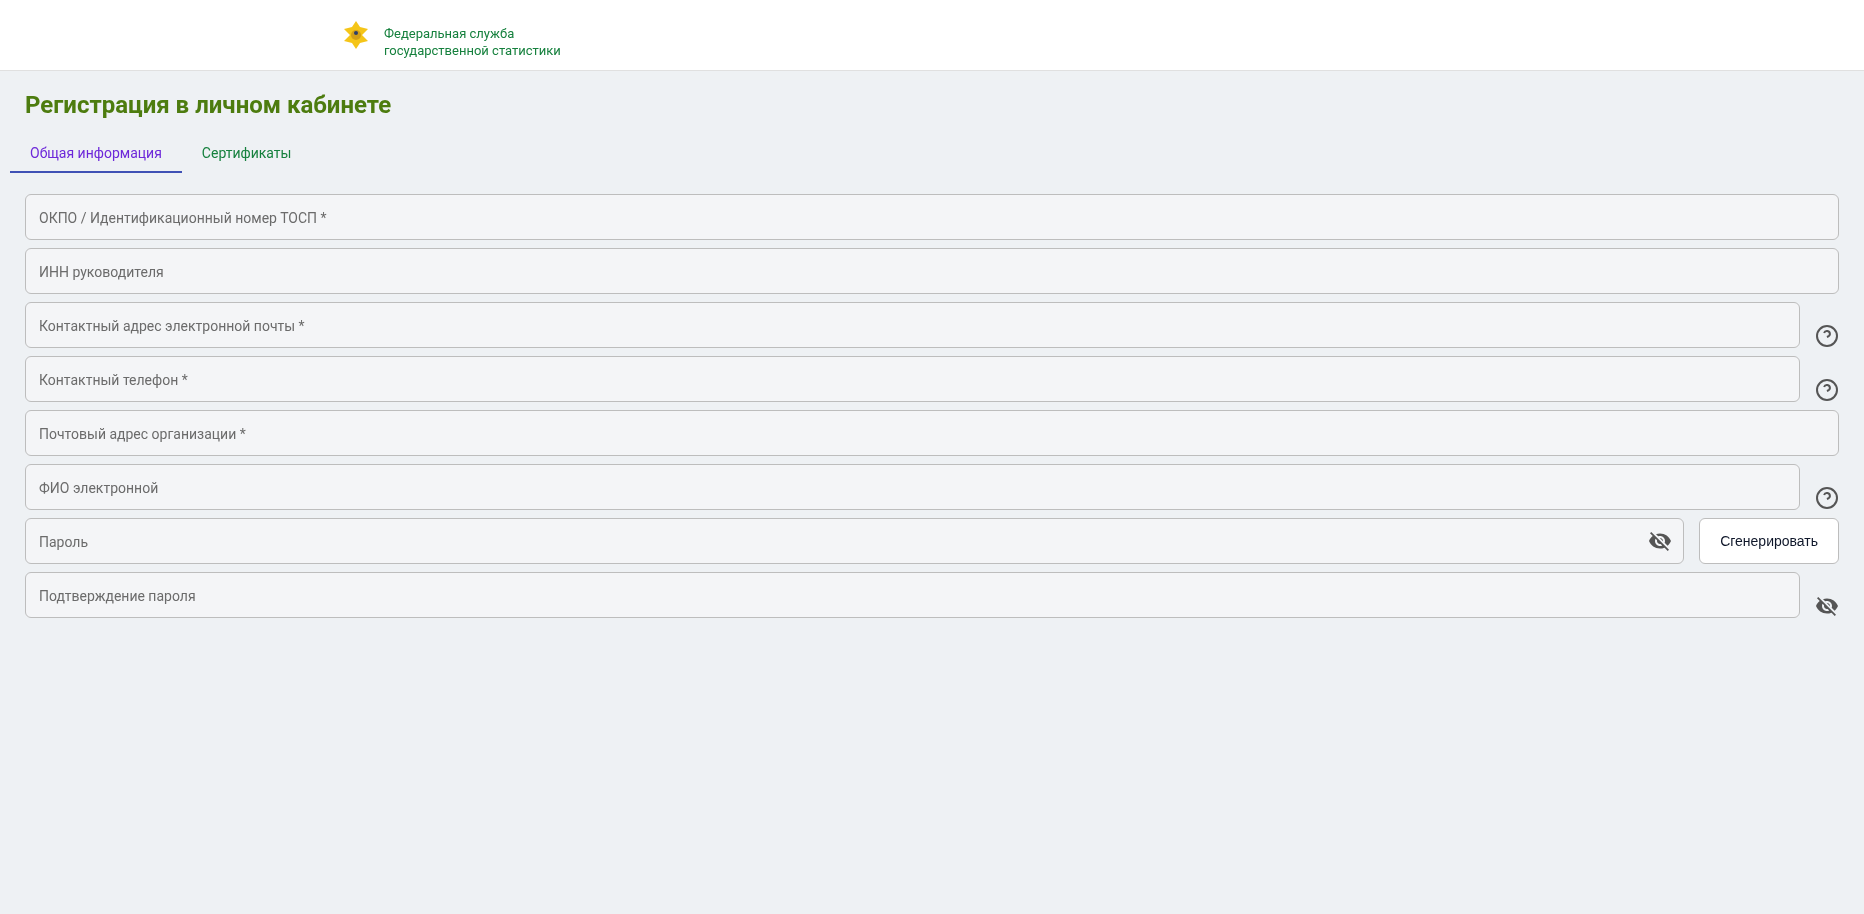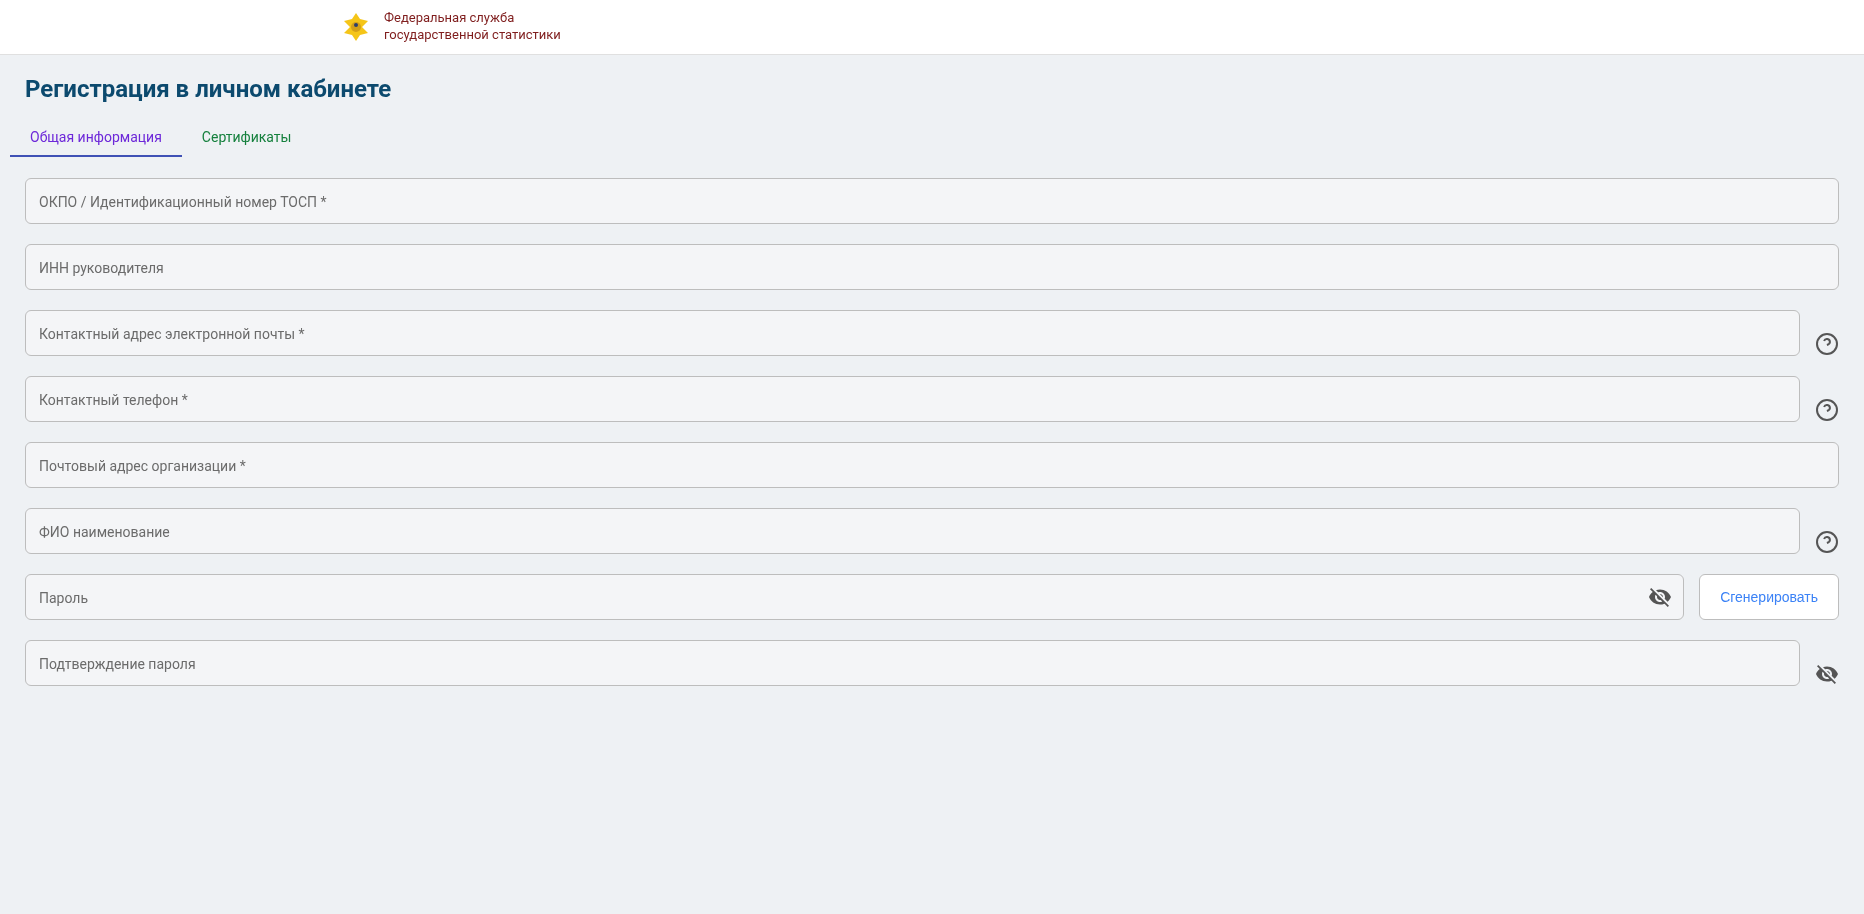--- a/index.html
+++ b/index.html
@@ -23,28 +23,29 @@
       display: flex;
       align-items: center;
       margin-left: 340px;
     }
     .logo {
       width: 32px;
       height: 32px;
       margin-right: 12px;
     }
     .header-text {
-      color: #7f1d1d;
+      color: #15803d;
       font-size: 13px;
       line-height: 1.3;
+      margin-top: 16px;
     }
     .page-title {
       font-size: 24px;
       font-weight: 700;
-      color: #0c4a6e;
+      color: #4d7c0f;
       padding: 20px 25px 16px 25px;
     }
     .tabs {
       display: flex;
       padding: 0 10px;
       border-bottom: 1px solid transparent;
     }
     .tab {
       padding: 10px 20px;
       color: #15803d;
@@ -53,21 +54,21 @@
       border-bottom: 2px solid transparent;
     }
     .tab.active {
       color: #6d28d9;
       border-bottom-color: #3f51b5;
     }
     .form-container {
       padding: 20px 25px;
       display: flex;
       flex-direction: column;
-      gap: 20px;
+      gap: 8px;
     }
     .form-row {
       display: flex;
       align-items: flex-end;
       gap: 15px;
     }
     .input-wrapper {
       position: relative;
       flex: 1;
     }
@@ -129,21 +130,21 @@
       cursor: pointer;
       color: #555;
       flex-shrink: 0;
     }
     .generate-btn {
       background-color: #fff;
       border: 1px solid #bdbdbd;
       border-radius: 6px;
       padding: 14px 20px;
       font-size: 14px;
-      color: #3b82f6;
+      color: #0f172a;
       cursor: pointer;
       white-space: nowrap;
     }
     svg {
       width: 100%;
       height: 100%;
     }
   </style>
 </head>
 <body>
@@ -215,21 +216,21 @@
   </div>
 
   <div class="input-wrapper">
     <input type="text" class="form-input" placeholder=" " value="" style="">
     <label class="input-label">Почтовый адрес организации *</label>
   </div>
 
   <div class="form-row">
     <div class="input-wrapper">
       <input type="text" class="form-input" placeholder=" " value="" style="">
-      <label class="input-label">ФИО наименование</label>
+      <label class="input-label">ФИО электронной</label>
     </div>
     <div class="icon-outside">
       <svg viewBox="0 0 24 24" fill="none" stroke="currentColor" stroke-width="2">
         <circle cx="12" cy="12" r="10"></circle>
         <path d="M9.09 9a3 3 0 0 1 5.83 1c0 2-3 3-3 3"></path>
         <line x1="12" y1="17" x2="12.01" y2="17"></line>
       </svg>
     </div>
   </div>
 

